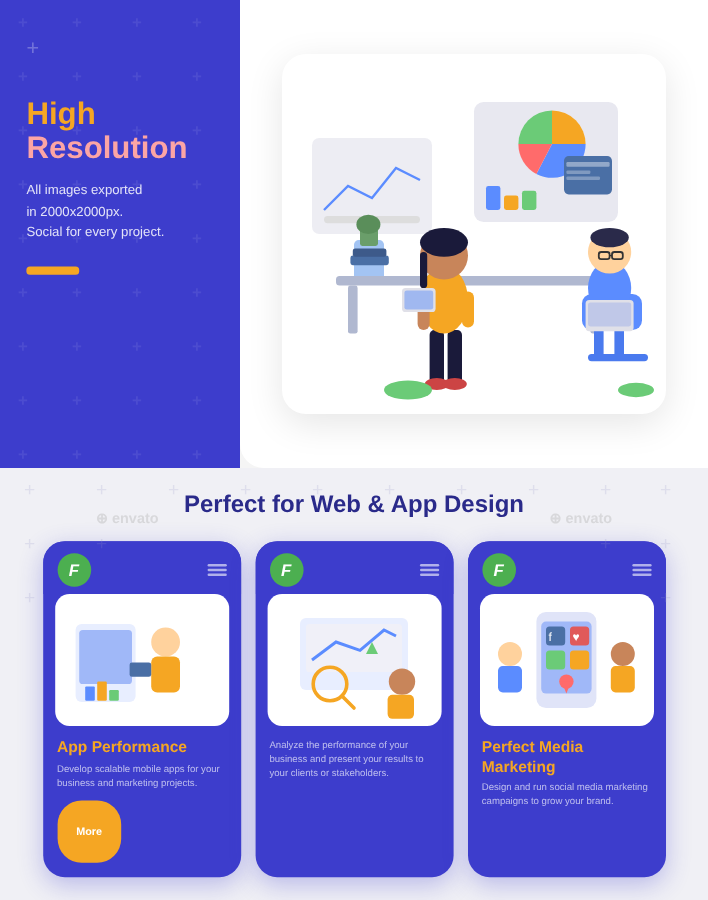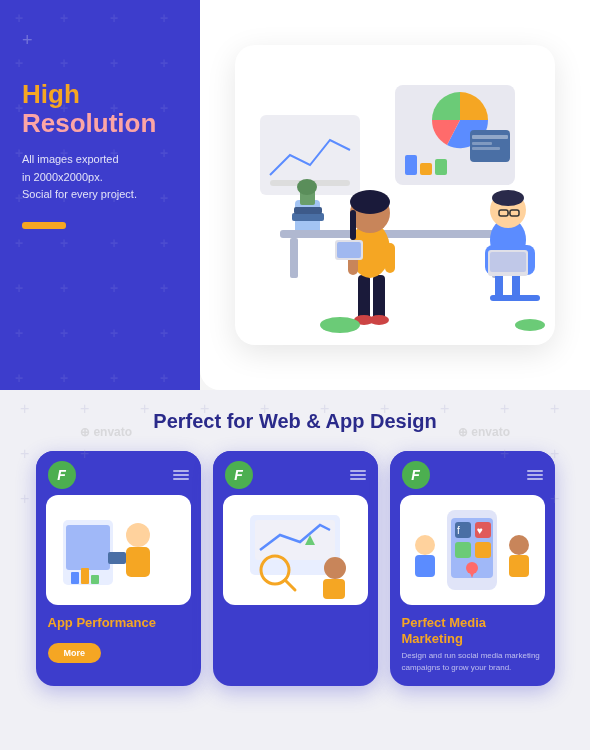--- a/index.html
+++ b/index.html
@@ -216,21 +216,21 @@
       color: rgba(255,255,255,0.65);
       font-size: 8px;
       line-height: 1.5;
     }
 
     .card-btn {
       background: #f5a623;
       color: white;
       border: none;
       border-radius: 20px;
-      padding: 5px 16px;
+      padding: 21px 16px;
       font-size: 9px;
       font-weight: bold;
       margin-top: 8px;
       cursor: pointer;
       display: inline-block;
     }
 
     
     .watermark {
       position: absolute;
@@ -441,20 +441,21 @@
           <rect x="73" y="47" width="24" height="30" rx="5" fill="#f5a623"></rect>
           <rect x="55" y="52" width="18" height="12" rx="2" fill="#4a6fa5"></rect>
 
           <rect x="18" y="72" width="8" height="12" fill="#5b8cff" rx="1"></rect>
           <rect x="28" y="68" width="8" height="16" fill="#f5a623" rx="1"></rect>
           <rect x="38" y="75" width="8" height="9" fill="#6bcb77" rx="1"></rect>
         </svg>
       </div>
       <div class="card-content">
         <div class="card-title">App Performance</div>
+        <div class="card-desc">Develop scalable mobile apps for your business and marketing projects.</div>
         <button class="card-btn">More</button>
       </div>
     </div>
 
     <div class="app-card">
       <div class="card-header">
         <div class="card-logo">
           <span style="font-style:italic;font-weight:900;">F</span>
         </div>
         <div class="card-menu">
@@ -474,20 +475,21 @@
           <circle cx="105" cy="68" r="11" fill="#c8855a"></circle>
           <rect x="93" y="79" width="22" height="20" rx="4" fill="#f5a623"></rect>
 
           <circle cx="45" cy="70" r="14" fill="none" stroke="#f5a623" stroke-width="3"></circle>
           <line x1="55" y1="80" x2="65" y2="90" stroke="#f5a623" stroke-width="3" stroke-linecap="round"></line>
 
           <polygon points="75,45 80,35 85,45" fill="#6bcb77"></polygon>
         </svg>
       </div>
       <div class="card-content">
+        <div class="card-desc">Analyze the performance of your business and present your results to your clients or stakeholders.</div>
       </div>
     </div>
 
     <div class="app-card">
       <div class="card-header">
         <div class="card-logo">
           <span style="font-style:italic;font-weight:900;">F</span>
         </div>
         <div class="card-menu">
           <span></span>

